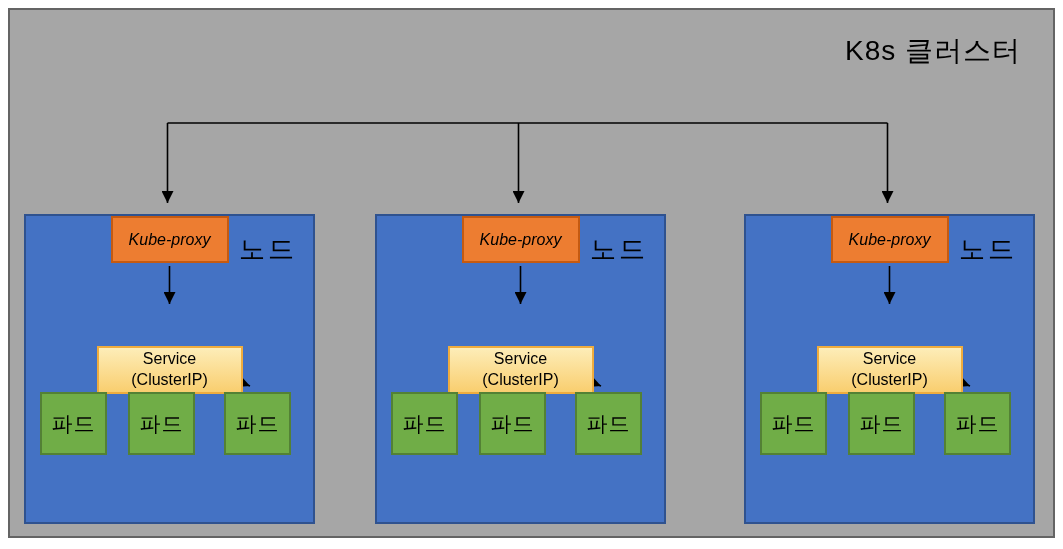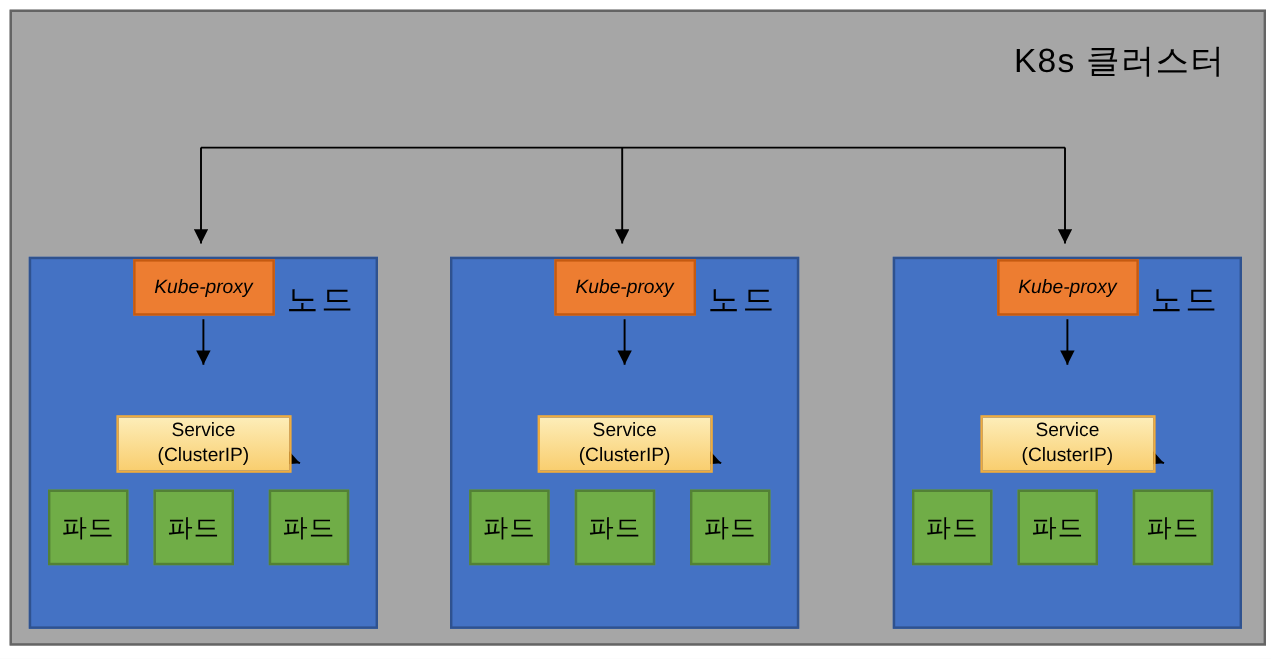--- a/index.html
+++ b/index.html
@@ -44,21 +44,21 @@
   }
   .service{
     position:absolute;top:90px;left:50%;transform:translateX(-50%);
     width:146px;height:48px;
     background:linear-gradient(180deg,var(--service-bg-top) 0%,var(--service-bg-bottom) 100%);
     border:2px solid var(--service-border);
     display:flex;flex-direction:column;align-items:center;
     font-size:16px;line-height:21px;text-align:center;white-space:nowrap;margin-top:40px;
   }
   .pod{
-    position:absolute;top:192px;width:67px;height:63px;
+    position:absolute;top:176px;width:67px;height:63px;
     background:var(--pod-bg);border:2px solid var(--pod-border);
     display:flex;align-items:center;justify-content:center;
     font-size:21px;letter-spacing:1px;white-space:nowrap;
   }
   .pod-1{left:14px;} .pod-2{left:102px;} .pod-3{left:198px;}
   svg line{stroke:var(--arrow);stroke-width:1.6;}
   svg marker path{fill:var(--arrow);}
 </style>
 </head>
 <body>

